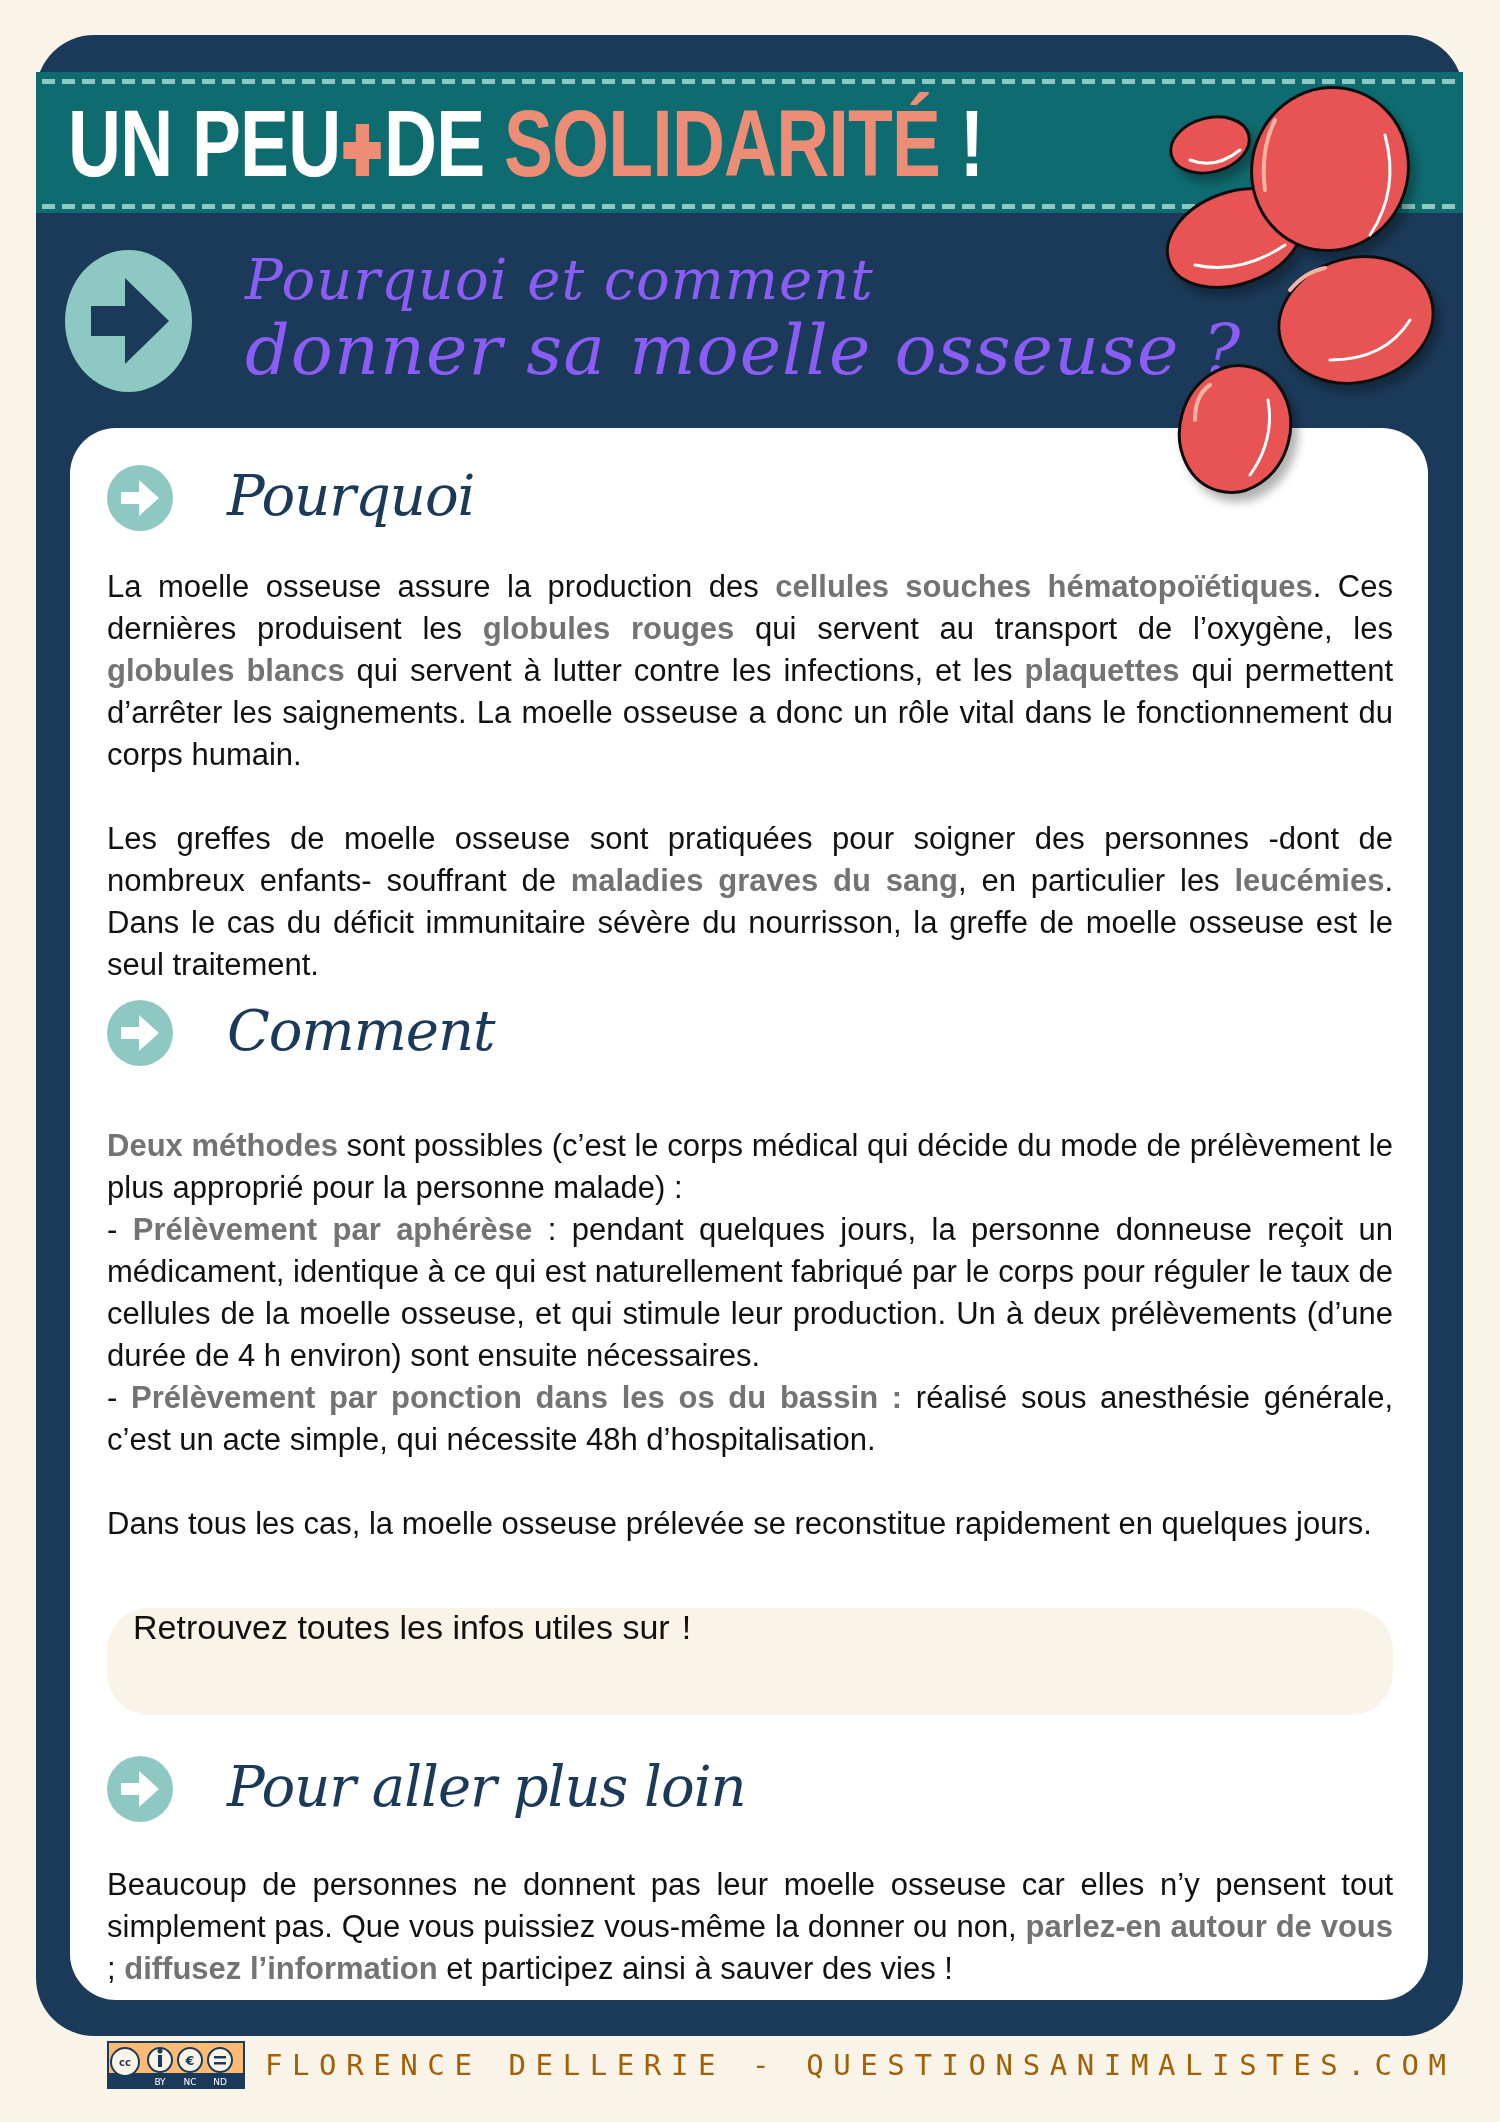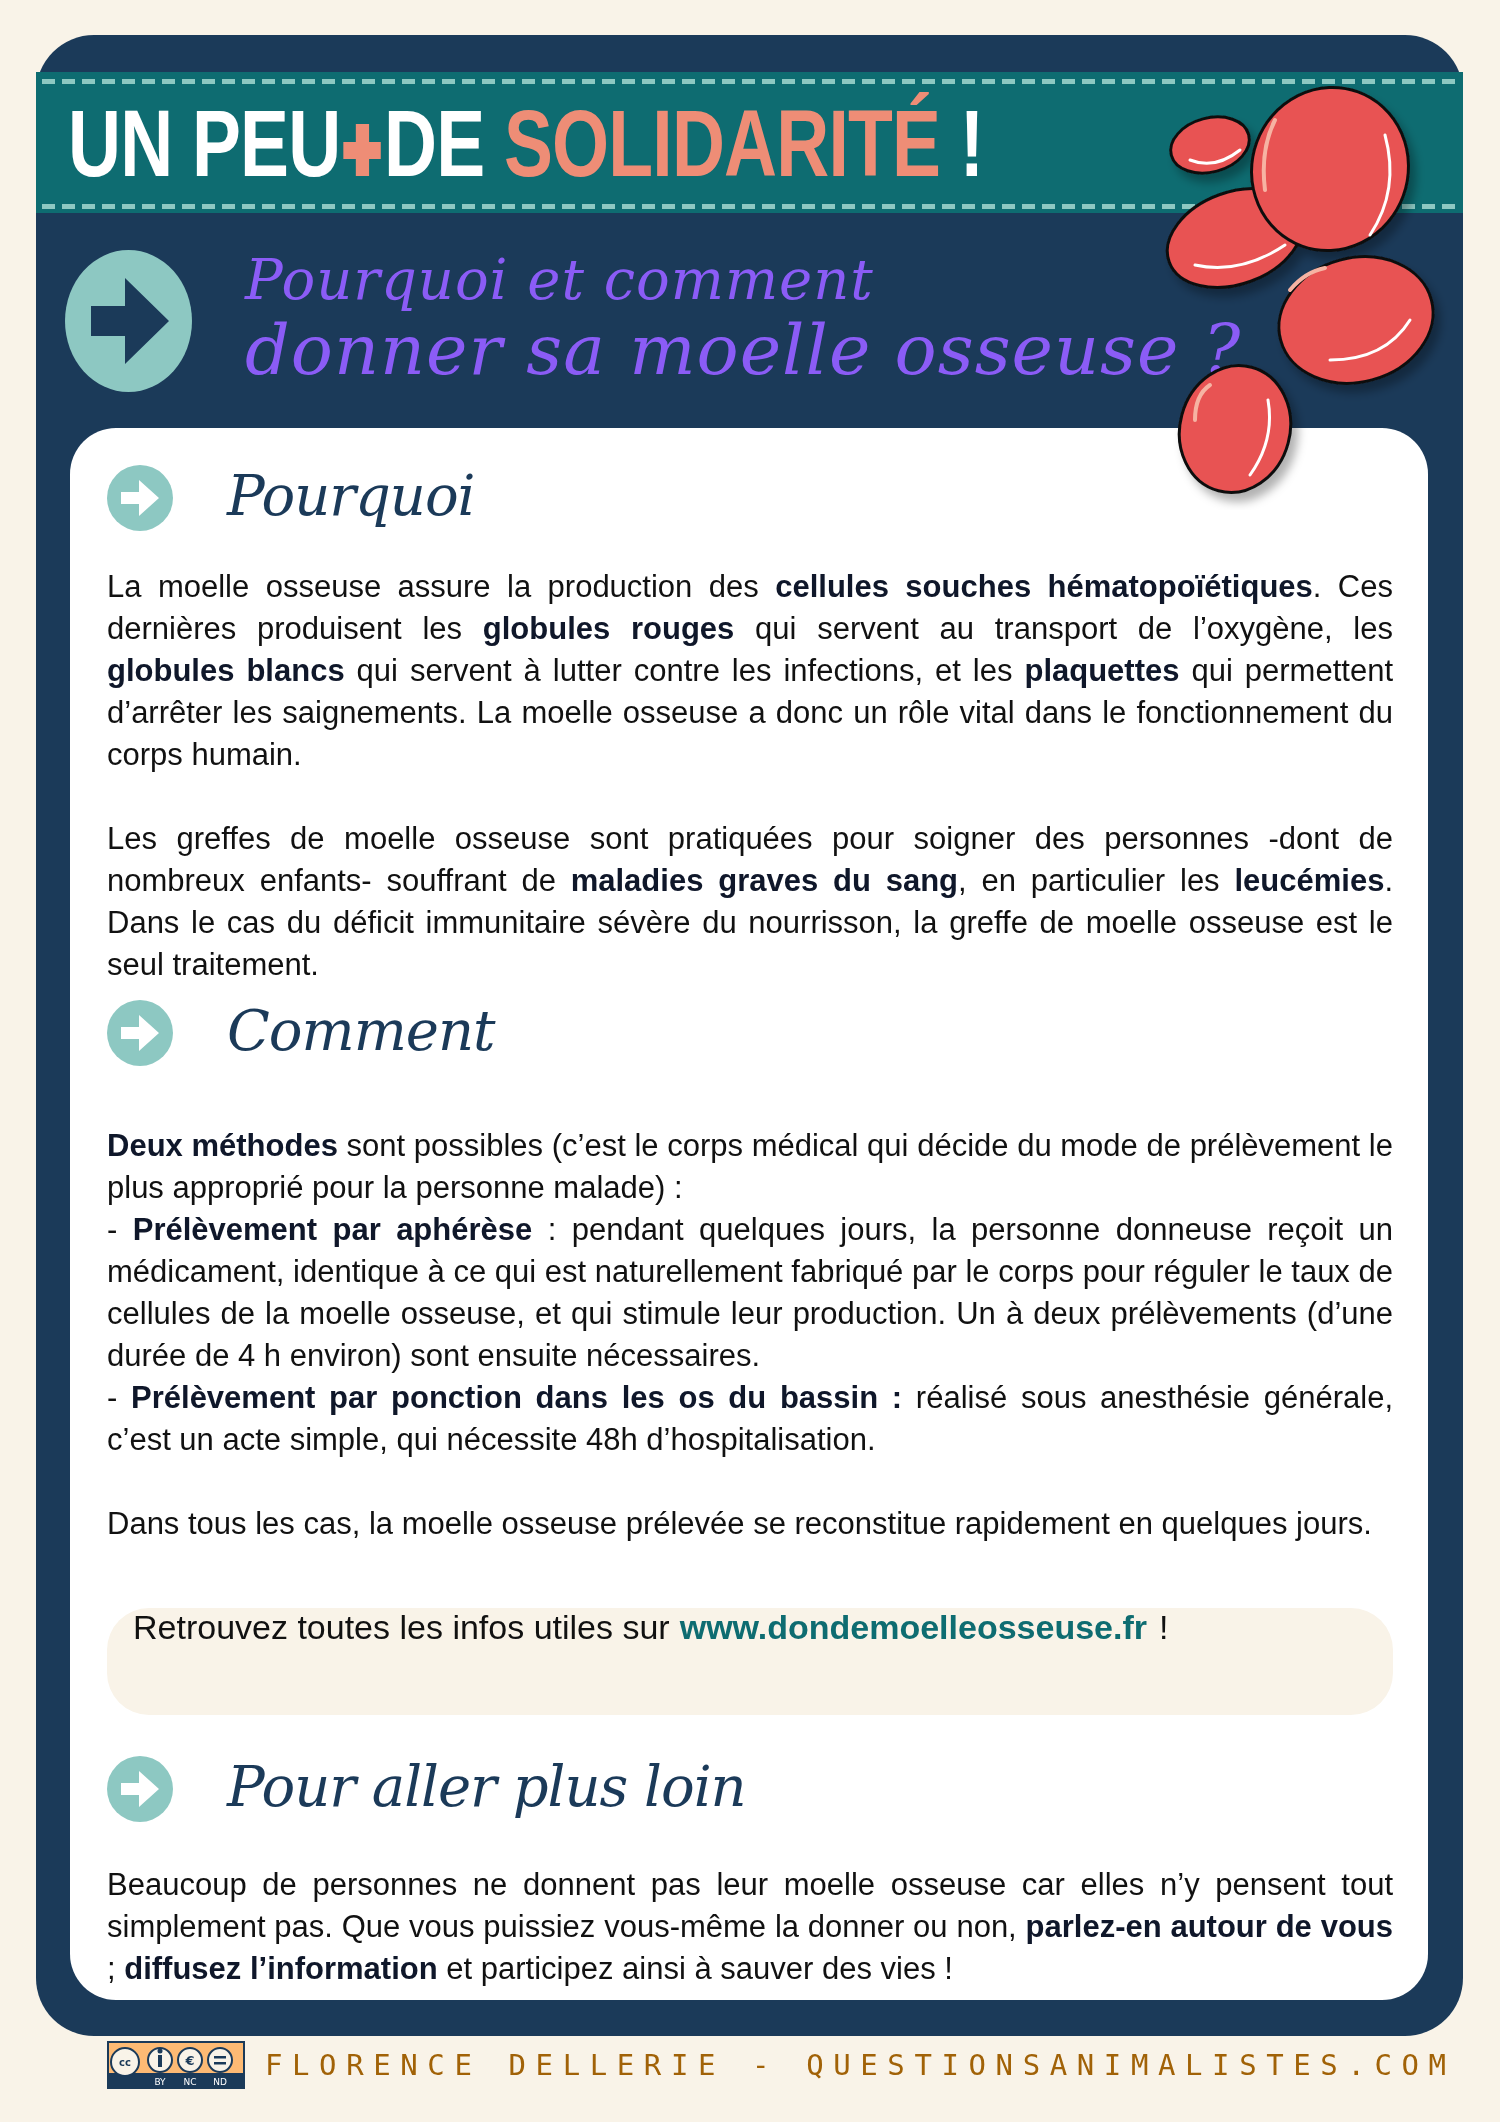--- a/index.html
+++ b/index.html
@@ -65,21 +65,21 @@
   .section-title {
     margin-left: 10px; color: #1B3A59; font-family: "DejaVu Serif", serif;
     font-style: italic; font-size: 56px; line-height: 70px; letter-spacing: -1px;
   }
 
   .body-text {
     position: absolute; left: 107px; width: 1286px;
     font-family: "Liberation Sans", sans-serif; font-size: 31px; line-height: 42px;
     color: #111111; text-align: justify; text-align-last: left;
   }
-  .body-text .hl { color: #0f172a; font-weight: bold; margin-top: 44px; }
+  .body-text .hl { color: #737373; font-weight: bold; margin-top: 44px; }
   .body-text p { margin: 0; }
 
   .info-box {
     position: absolute; left: 107px; top: 1608px; width: 1286px; height: 107px;
     background: #F9F3E8; border-radius: 42px;
     display: flex; align-items: flex-start; padding-left: 26px;
     font-family: "Liberation Sans", sans-serif; font-size: 34px; color: #111111;
   }
   .info-box .link { color: #0E6C71; font-weight: bold; margin-left: 10px; }
   .info-box .excl { margin-left: 12px; }
@@ -172,21 +172,20 @@
 </div>
 <div class="body-text" style="top:1125px;">
   <p><span class="hl">Deux méthodes</span><span> sont possibles (c’est le corps médical qui décide du mode de prélèvement le plus approprié pour la personne malade) :</span></p>
   <p><span>- </span><span class="hl">Prélèvement par aphérèse</span><span> : pendant quelques jours, la personne donneuse reçoit un médicament, identique à ce qui est naturellement fabriqué par le corps pour réguler le taux de cellules de la moelle osseuse, et qui stimule leur production. Un à deux prélèvements (d’une durée de 4 h environ) sont ensuite nécessaires.</span></p>
   <p><span>- </span><span class="hl">Prélèvement par ponction dans les os du bassin :</span><span> réalisé sous anesthésie générale, c’est un acte simple, qui nécessite 48h d’hospitalisation.</span></p>
   <p style="margin-top:42px;"><span>Dans tous les cas, la moelle osseuse prélevée se reconstitue rapidement en quelques jours.</span></p>
 </div>
 
 <div class="info-box">
   <span>Retrouvez toutes les infos utiles sur</span>
-  <span class="link">www.dondemoelleosseuse.fr</span>
   <span class="excl">!</span>
 </div>
 
 <div class="section-header" style="top:1752px;">
   <div class="section-icon">
     <svg width="66" height="66" viewBox="0 0 66 66">
         <polygon points="14,27 32,27 32,15 52,33 32,51 32,39 14,39" fill="#FFFFFF"></polygon>
       </svg>
   </div>
   <span class="section-title">Pour aller plus loin</span>

